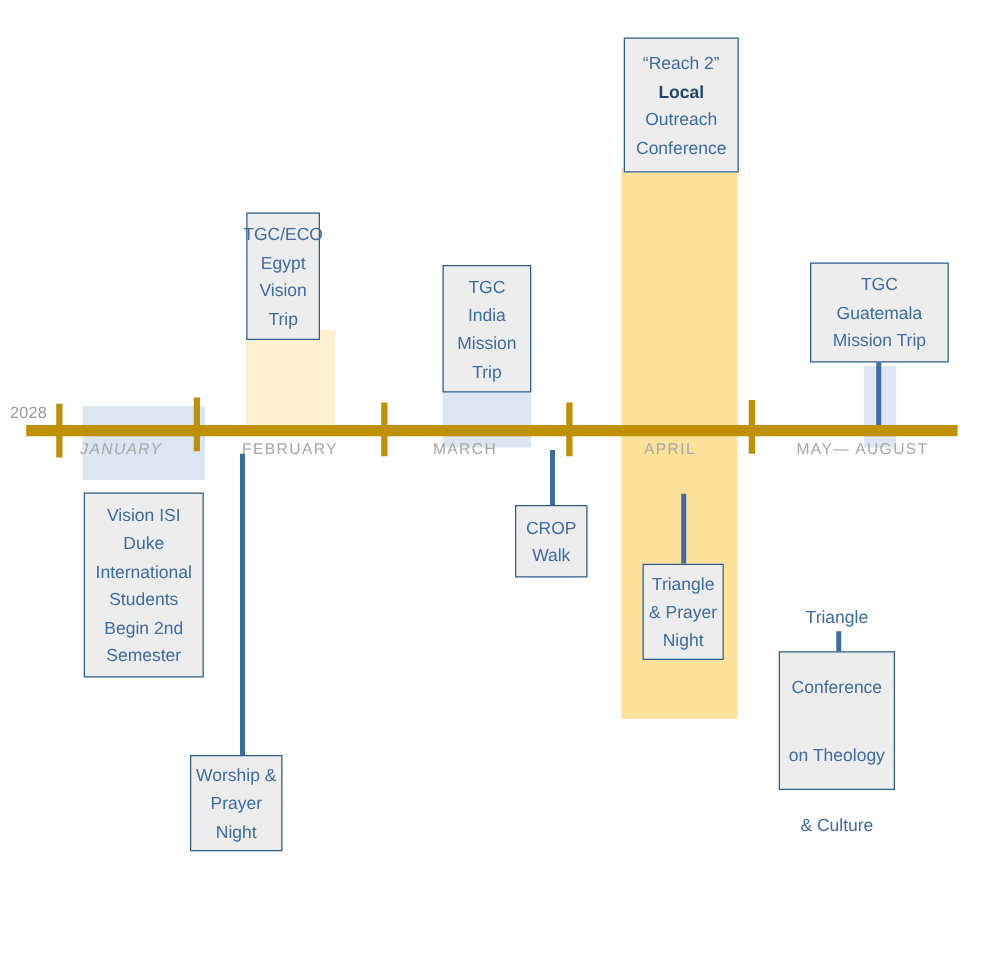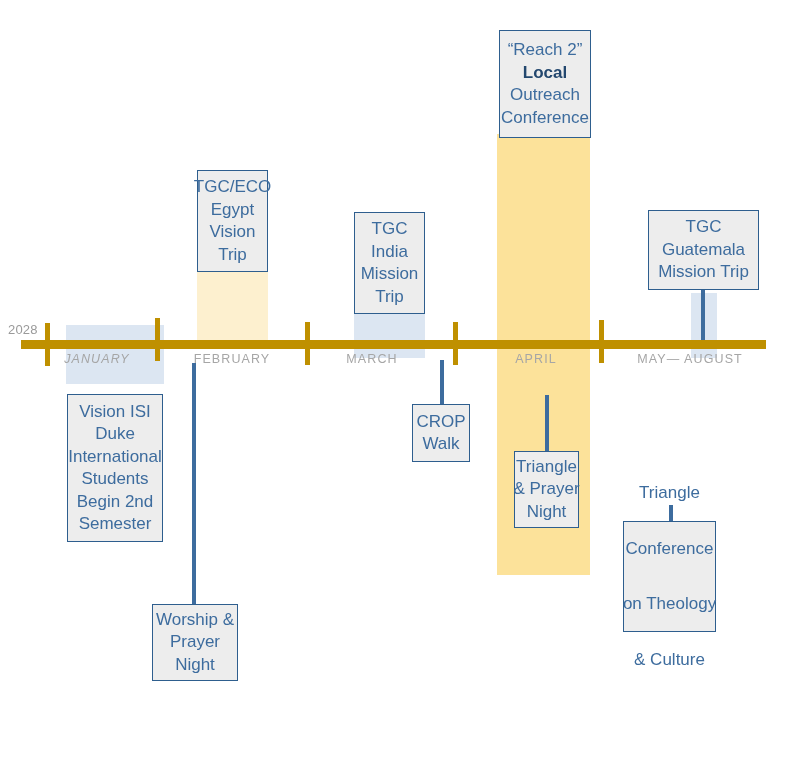--- a/index.html
+++ b/index.html
@@ -64,21 +64,21 @@
   }
 
   
   .card {
     position: absolute;
     z-index: 6;
     box-sizing: border-box;
     border: 1px solid #2E5E8E;
     background: #EDEDED;
     color: #3D6C9E;
-    font-size: 17px;
+    font-size: 14px;
     line-height: 22.5px;
     text-align: center;
     display: flex;
     flex-direction: column;
     align-items: center;
     justify-content: center;
     padding: 4px 2px;
   }
   .card .line { display: block; white-space: nowrap; }
   .card .line.strong { font-weight: bold; color: #23476E; }
@@ -117,21 +117,21 @@
       <div class="month-label" style="left: 446px; top: 352px; width: 180px; color: rgb(166, 166, 166);">APRIL</div>
       <div class="month-label" style="left: 600px; top: 352px; width: 180px; color: rgb(166, 166, 166);">MAY— AUGUST</div>
     </div>
   <div id="cards-layer">
       <div class="card" style="left: 499px; top: 30px; width: 92px; height: 108px; border-color: rgb(46, 94, 142); background: rgb(237, 237, 237); color: rgb(61, 108, 158);">
         <span class="line">“Reach 2”</span>
         <span class="line strong">Local</span>
         <span class="line">Outreach</span>
         <span class="line">Conference</span>
       </div>
-      <div class="card" style="left: 197px; top: 170px; width: 71px; height: 102px; border-color: rgb(46, 94, 142); background: rgb(237, 237, 237); color: rgb(61, 108, 158);">
+      <div class="card" style="left: 197px; top: 170px; width: 59px; height: 102px; border-color: rgb(46, 94, 142); background: rgb(237, 237, 237); color: rgb(61, 108, 158);">
         <span class="line">TGC/ECO</span>
         <span class="line">Egypt</span>
         <span class="line">Vision</span>
         <span class="line">Trip</span>
       </div>
       <div class="card" style="left: 354px; top: 212px; width: 71px; height: 102px; border-color: rgb(46, 94, 142); background: rgb(237, 237, 237); color: rgb(61, 108, 158);">
         <span class="line">TGC</span>
         <span class="line">India</span>
         <span class="line">Mission</span>
         <span class="line">Trip</span>
@@ -157,19 +157,19 @@
         <span class="line">Triangle</span>
         <span class="line">&amp; Prayer</span>
         <span class="line">Night</span>
       </div>
       <div class="card" style="left: 623px; top: 521px; width: 93px; height: 111px; border-color: rgb(46, 94, 142); background: rgb(237, 237, 237); color: rgb(61, 108, 158); gap: 33px;">
         <span class="line">Triangle</span>
         <span class="line">Conference</span>
         <span class="line">on Theology</span>
         <span class="line">&amp; Culture</span>
       </div>
-      <div class="card" style="left: 152px; top: 604px; width: 86px; height: 77px; border-color: rgb(46, 94, 142); background: rgb(237, 237, 237); color: rgb(61, 108, 158);">
+      <div class="card" style="left: 152px; top: 604px; width: 74px; height: 77px; border-color: rgb(46, 94, 142); background: rgb(237, 237, 237); color: rgb(61, 108, 158);">
         <span class="line">Worship &amp;</span>
         <span class="line">Prayer</span>
         <span class="line">Night</span>
       </div>
     </div>
 </div>
 
 </body></html>

